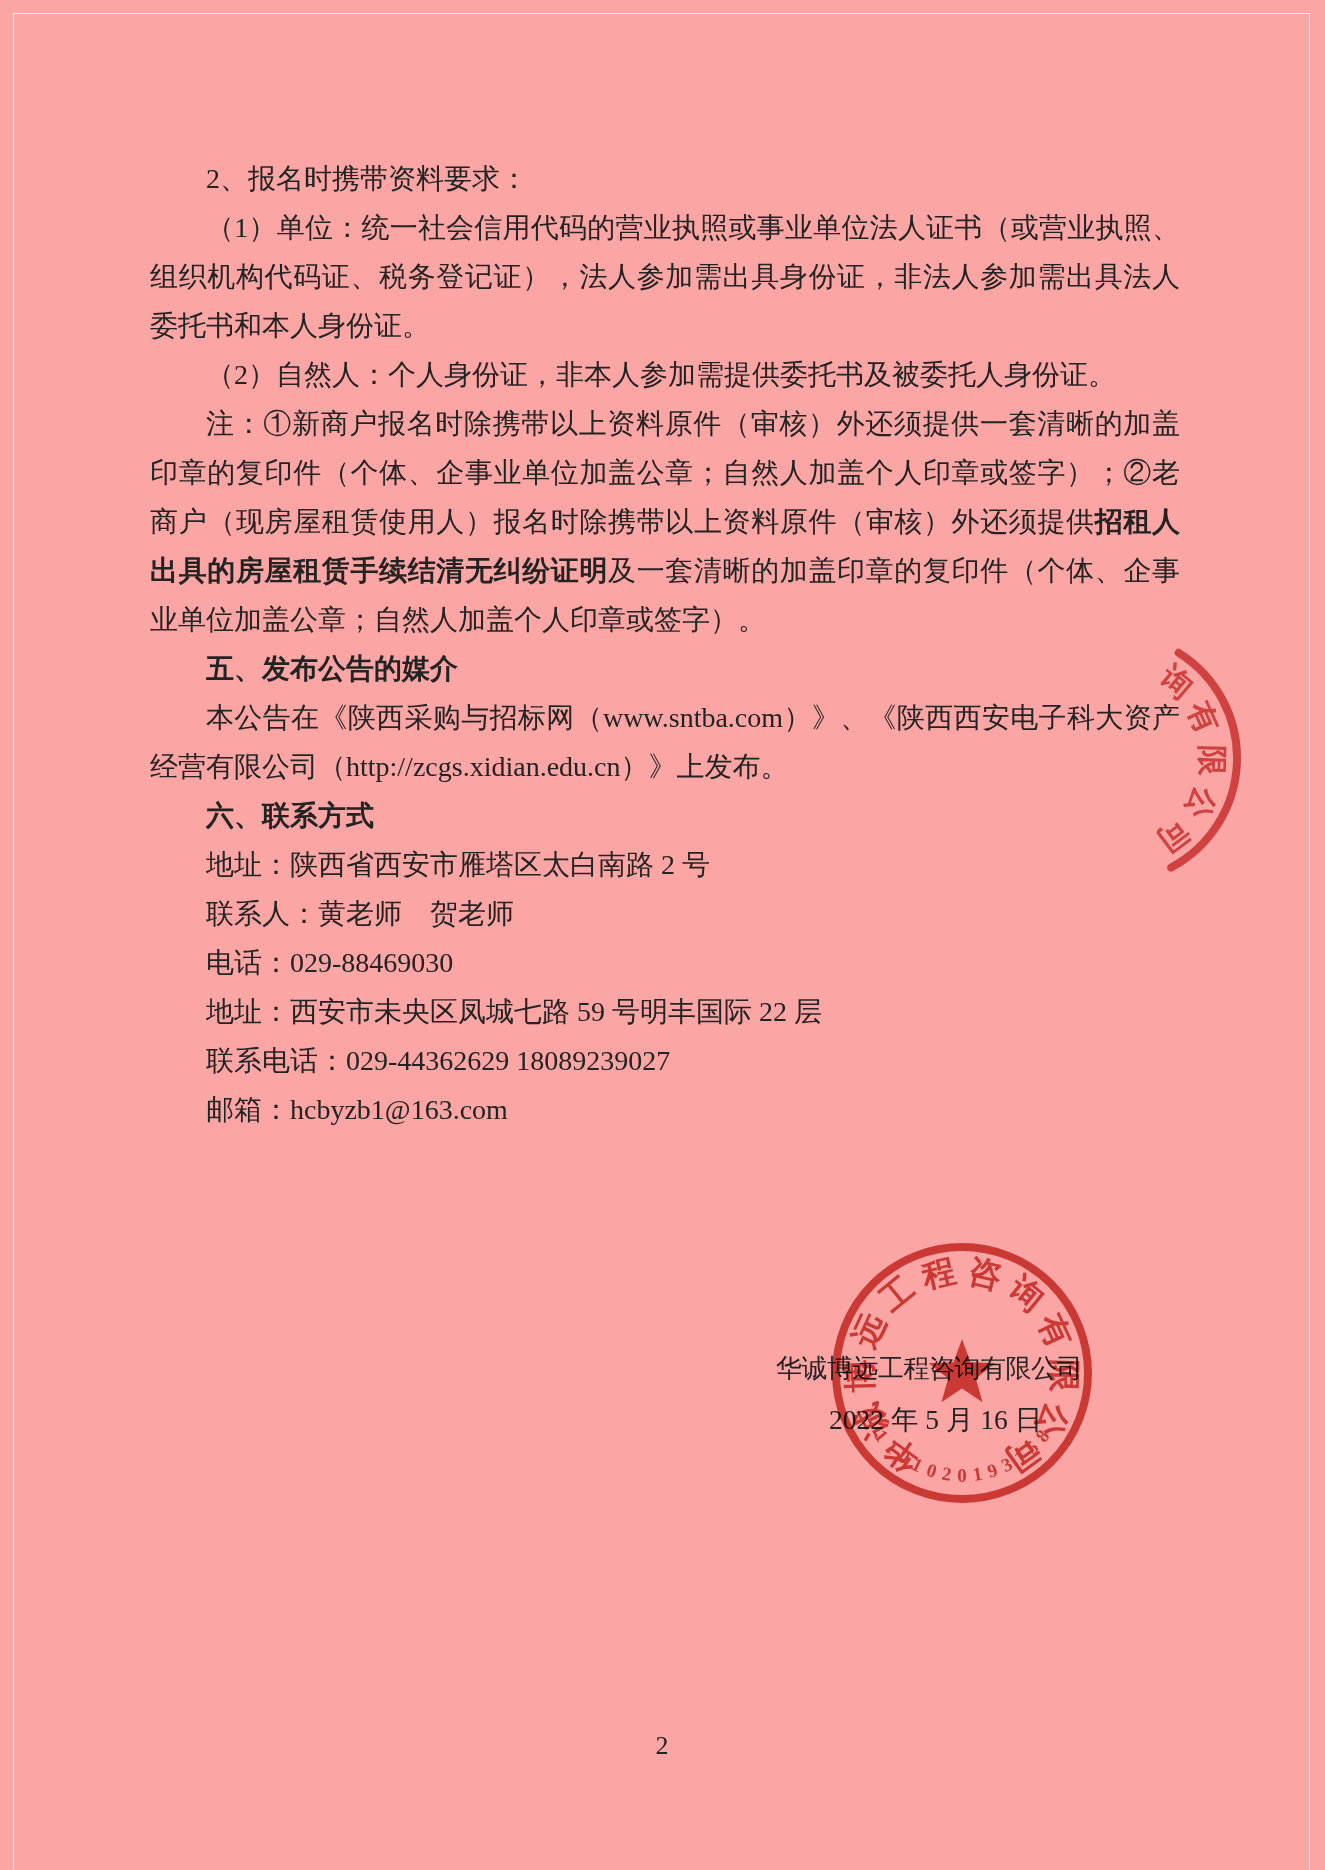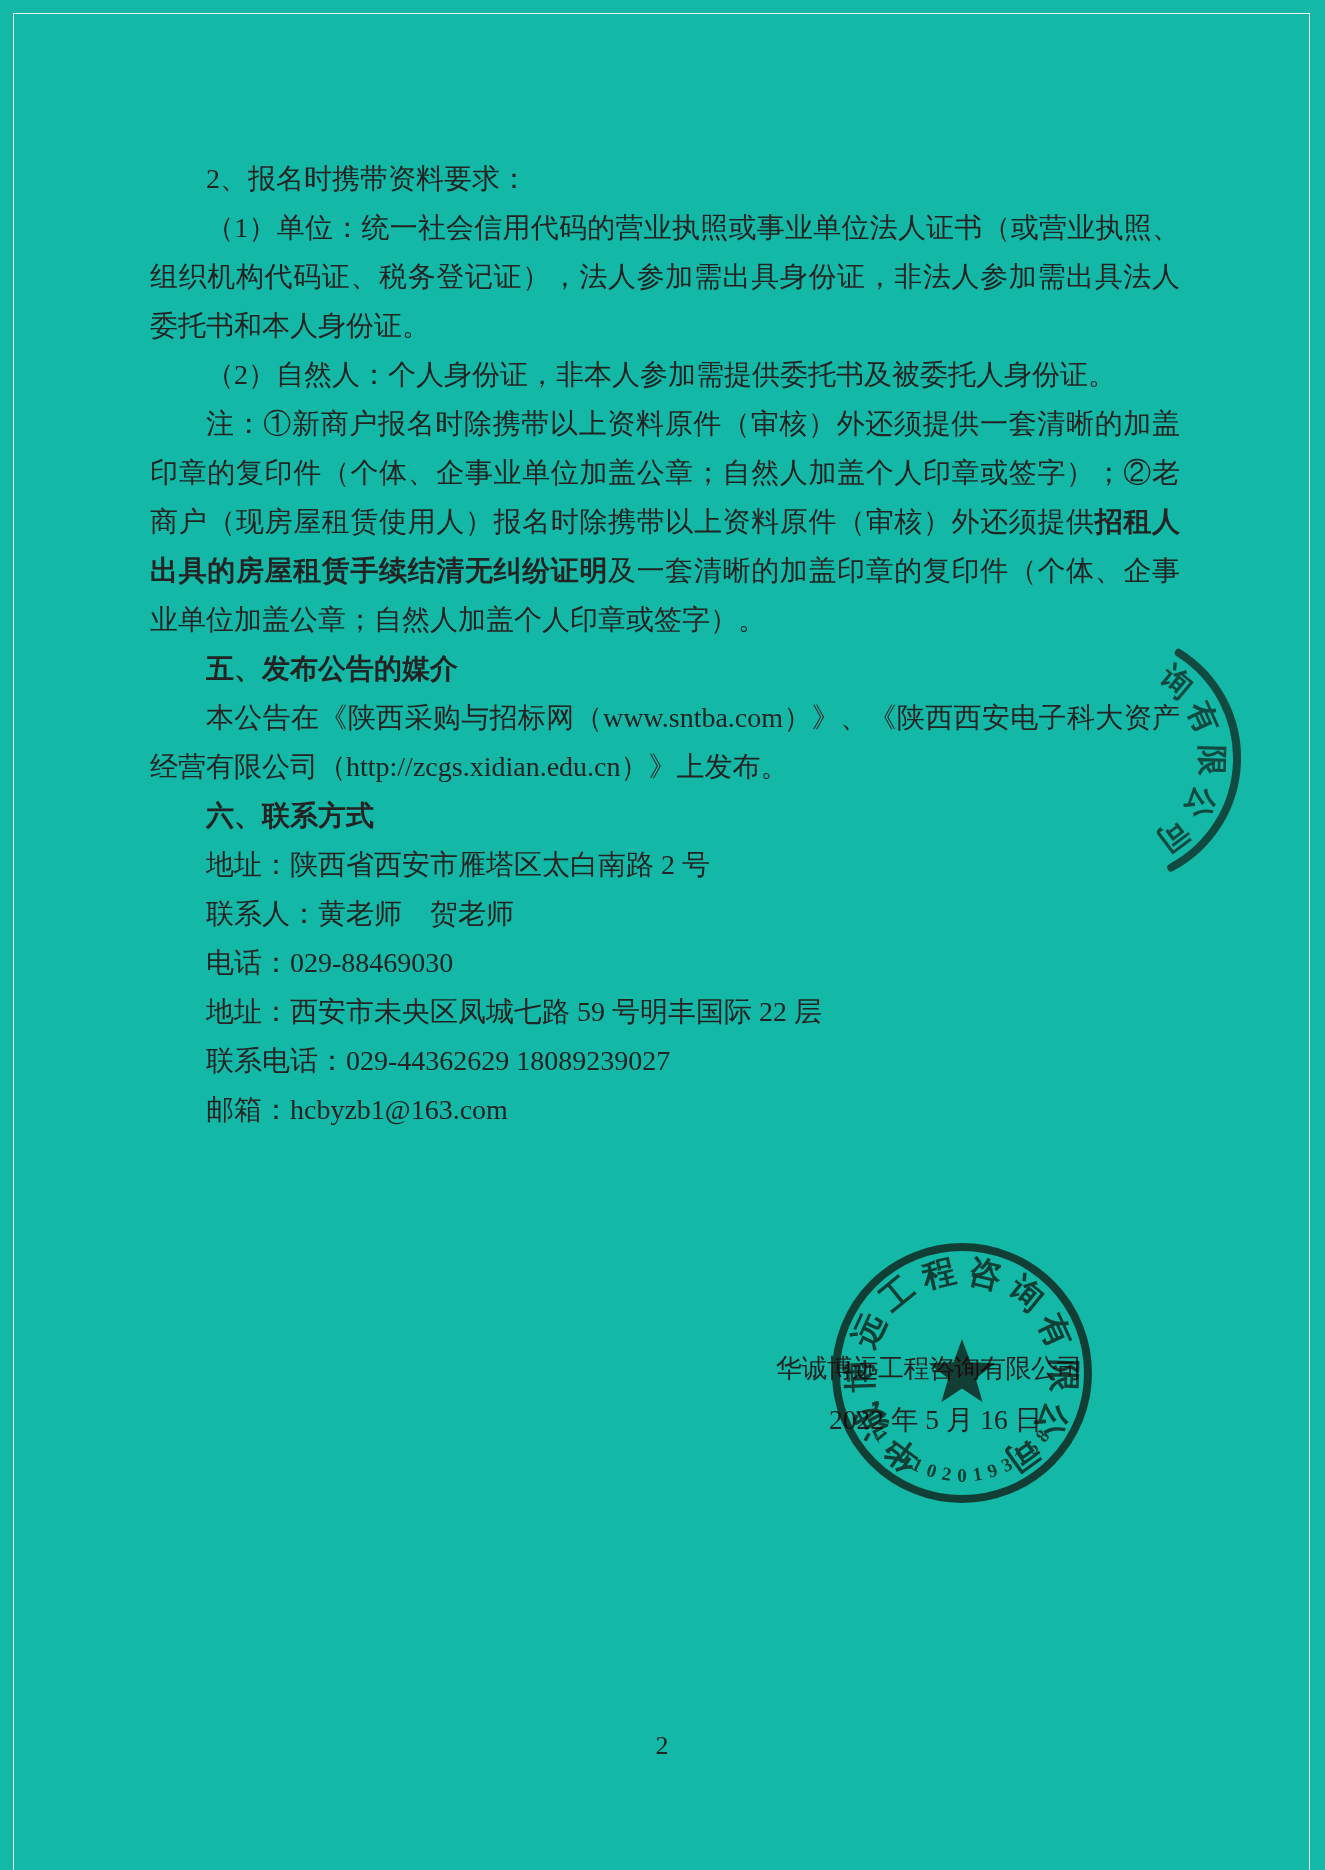--- a/index.html
+++ b/index.html
@@ -1,19 +1,19 @@
 <!DOCTYPE html>
 <html><head>
 <meta charset="utf-8">
 <style>
   html,body{margin:0;padding:0;background:#ffffff;}
   .sheet{
     position:relative;
     width:1325px;height:1870px;
-    background:#14b8a6;
+    background:#fca5a5;
     overflow:hidden;
     font-family:"Liberation Serif","DejaVu Serif",serif;
     color:#232323;
   }
   
   .sheet::before{
     content:"";position:absolute;left:13px;top:13px;right:15px;bottom:0;
     border-top:1px solid #f0f2f0;border-left:1px solid #f0f2f0;border-right:1px solid #f3f5f3;
     pointer-events:none;
   }

